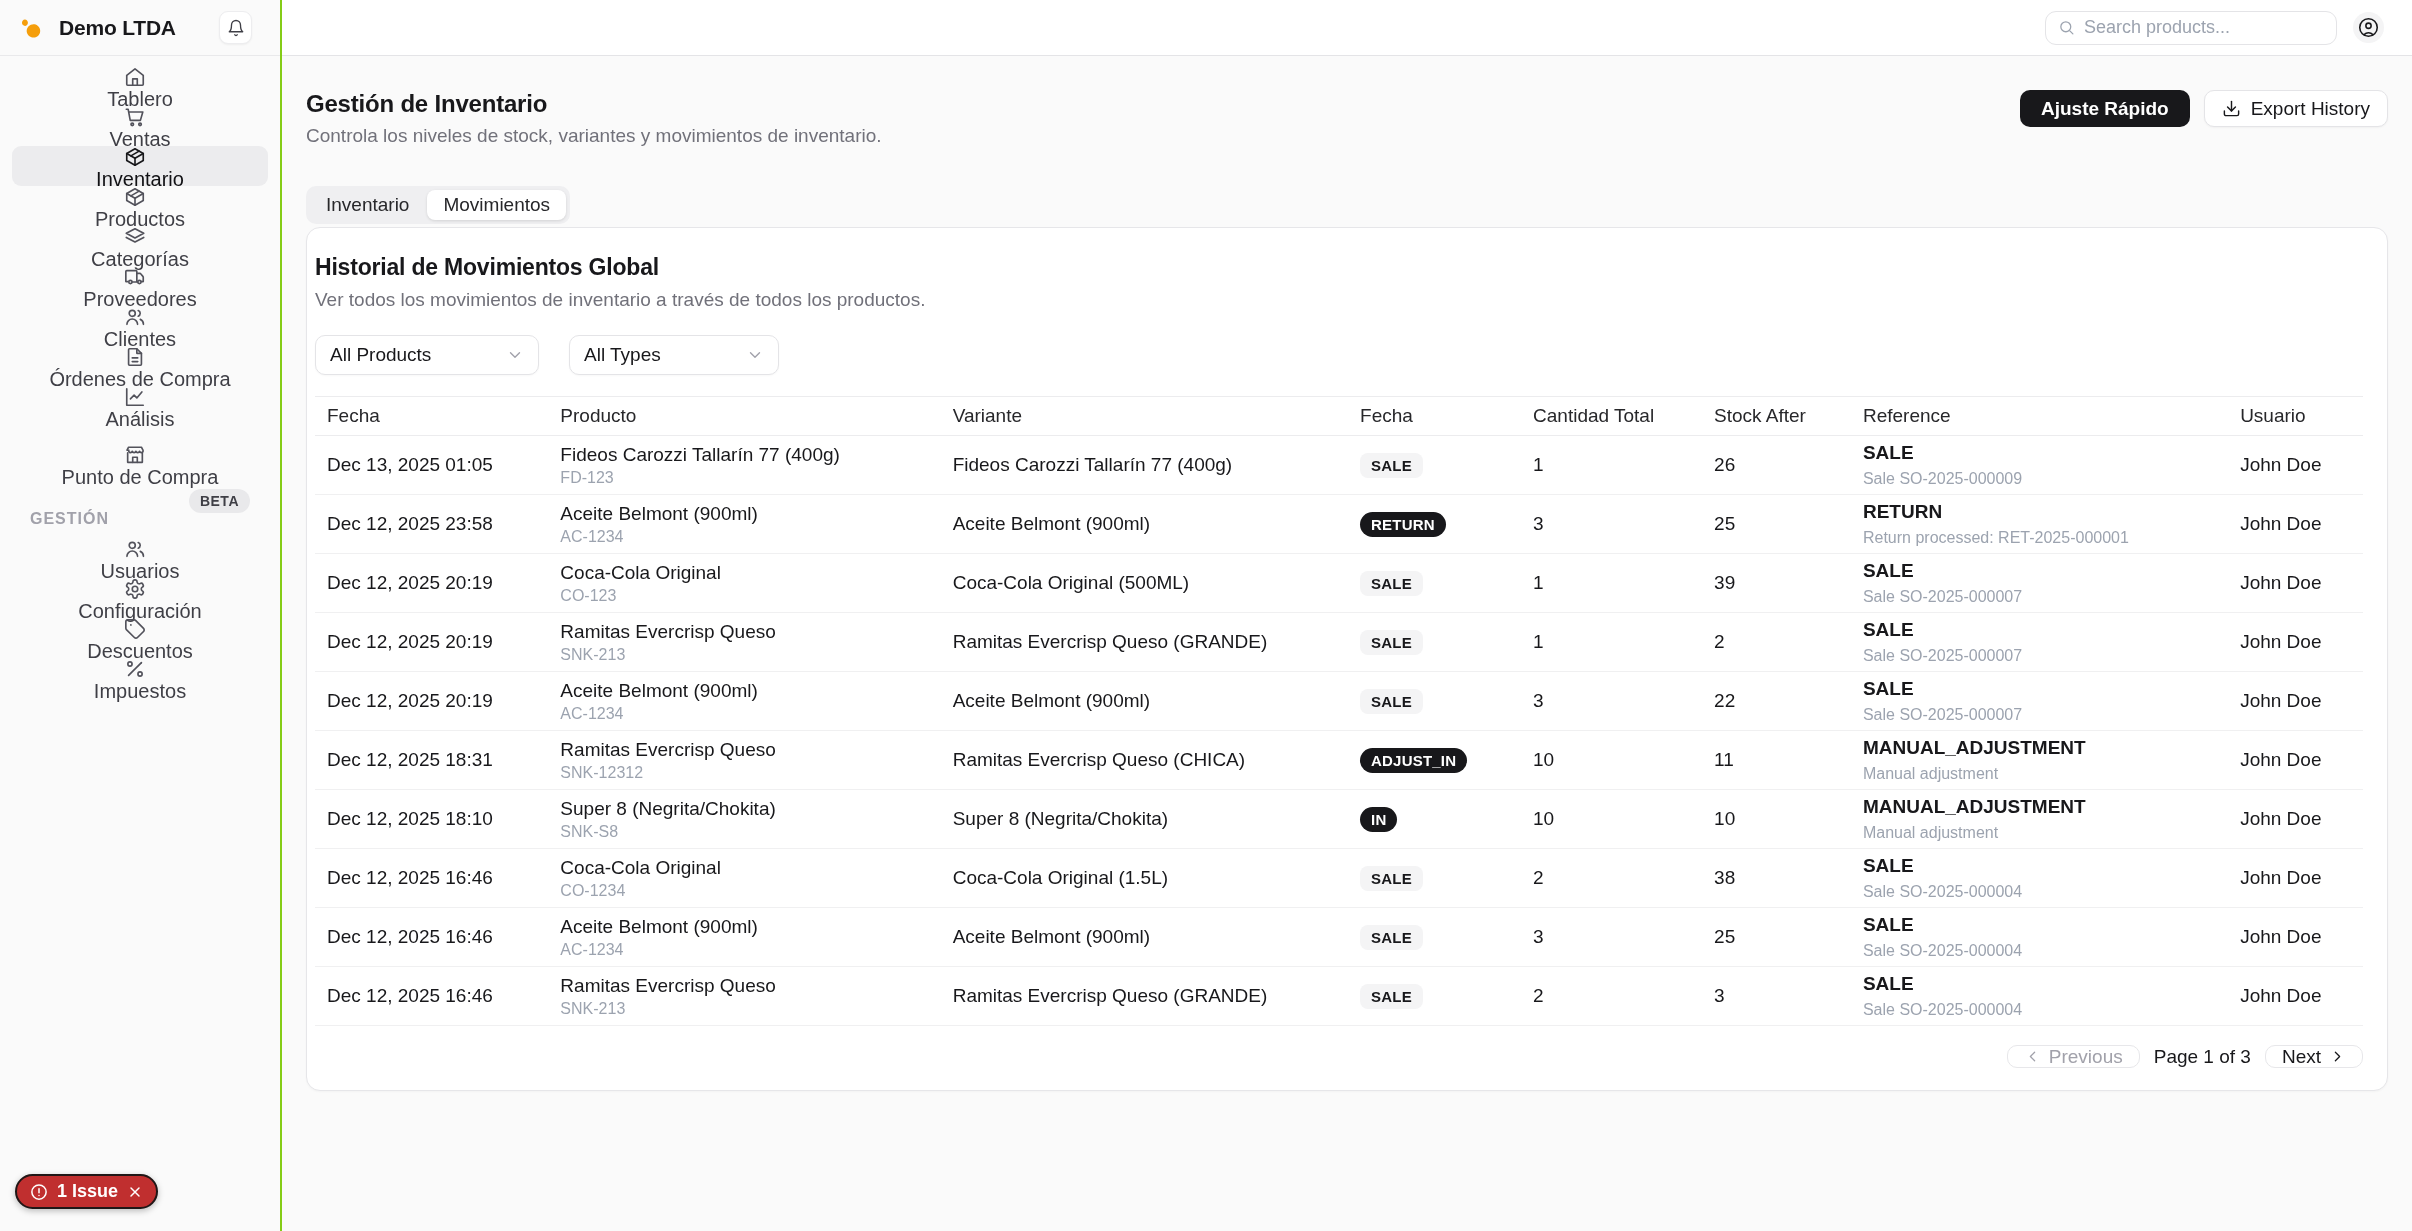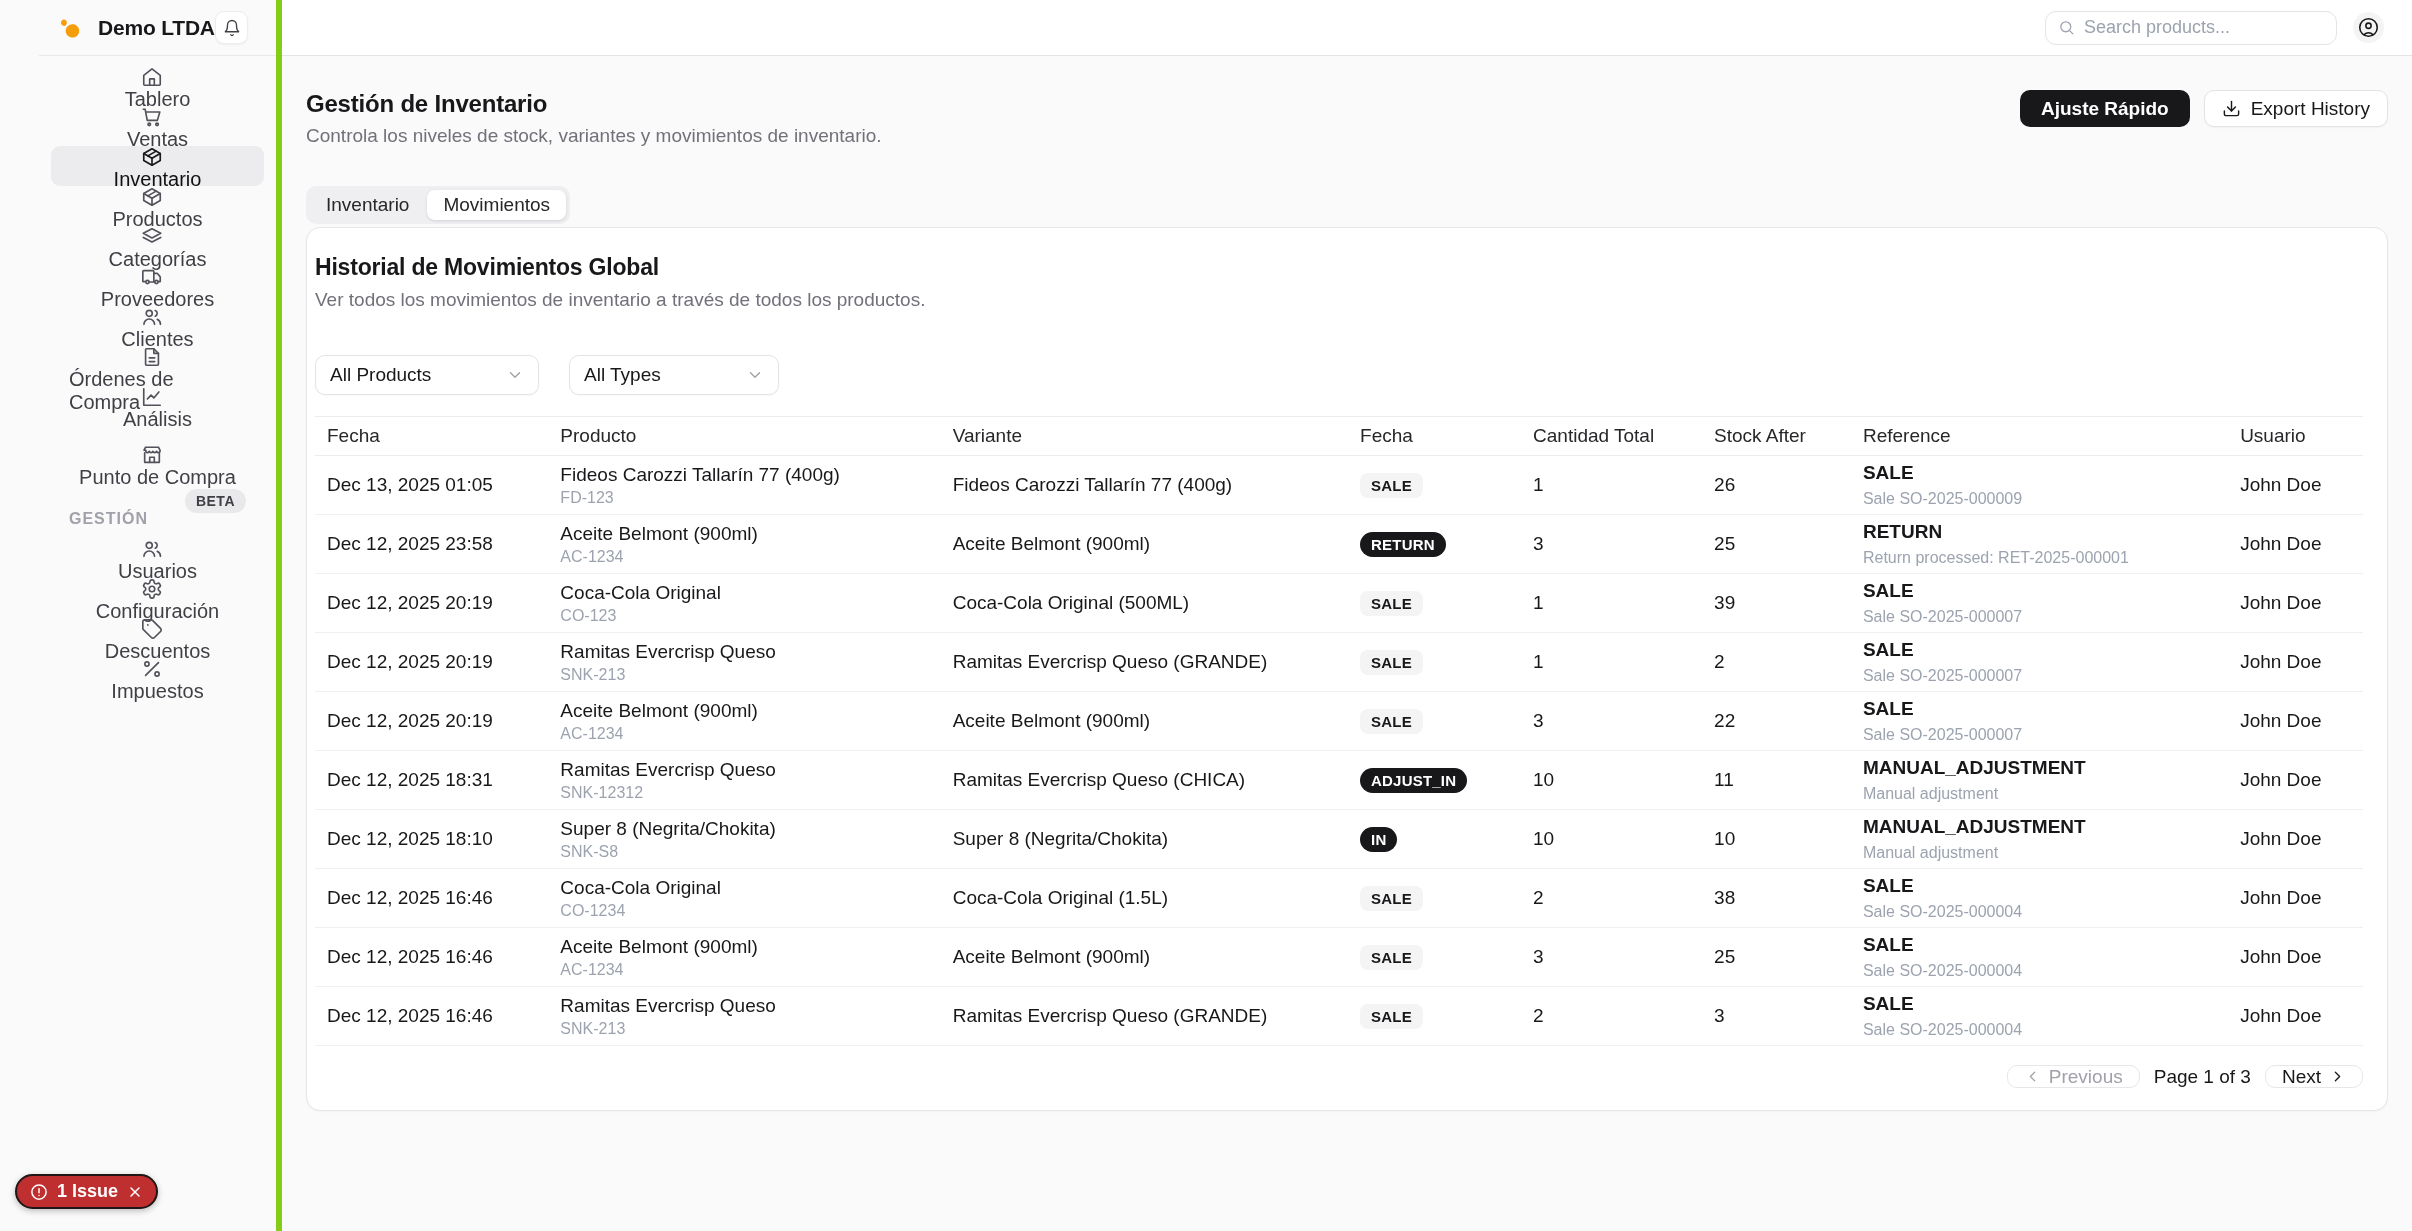--- a/index.html
+++ b/index.html
@@ -7,23 +7,22 @@
   body {
     font-family: "Liberation Sans", "DejaVu Sans", sans-serif;
     background: #fafafa; color: #18181b;
     -webkit-font-smoothing: antialiased;
   }
   .app { display: flex; width: 2412px; height: 1231px; }
 
   
   .sidebar {
     width: 282px; flex: 0 0 282px; background: #fafafa;
-    border-right: 6px solid #84cc16; display: flex; flex-direction: column;
+    border-right: 2px solid #84cc16; display: flex; flex-direction: column;
     position: relative;
-    padding-left: 39px;
   }
   .sidebar-header {
     height: 56px; flex: 0 0 56px; display: flex; align-items: center;
     padding: 0 28px 0 15px; border-bottom: 1px solid #e9e9eb;
   }
   .logo-icon { width: 34px; height: 34px; margin-right: 10px; flex: 0 0 auto; }
   .logo-icon svg { width: 34px; height: 34px; }
   .brand-name { font-size: 21px; font-weight: 700; letter-spacing: -0.2px; }
   .bell-btn {
     margin-left: auto; width: 33px; height: 33px; border-radius: 9px;
@@ -105,21 +104,20 @@
     padding: 26px 24px 22px 8px; box-shadow: 0 1px 2px rgba(0,0,0,.03);
   }
   .card-title { font-size: 23px; font-weight: 700; letter-spacing: -0.2px; }
   .card-subtitle { font-size: 19px; color: #71717a; margin-top: 8px; }
   .filters { display: flex; gap: 30px; margin-top: 24px; }
   .select {
     height: 40px; border: 1px solid #e4e4e7; border-radius: 10px; background: #fff;
     display: flex; align-items: center; justify-content: space-between;
     padding: 0 14px; font-size: 19px; color: #18181b; cursor: pointer;
     box-shadow: 0 1px 2px rgba(0,0,0,.03);
-    margin-top: 20px;
   }
   .select .chev { width: 18px; height: 18px; color: #a1a1aa; display: flex; }
   .select .chev svg { width: 18px; height: 18px; }
   .select-products { width: 224px; }
   .select-types { width: 210px; }
 
   table { border-collapse: collapse; table-layout: fixed; width: 100%; margin-top: 21px; }
   col.c1{width:232px} col.c2{width:390px} col.c3{width:405px} col.c4{width:172px}
   col.c5{width:180px} col.c6{width:148px} col.c7{width:375px} col.c8{width:134px}
   thead th {

